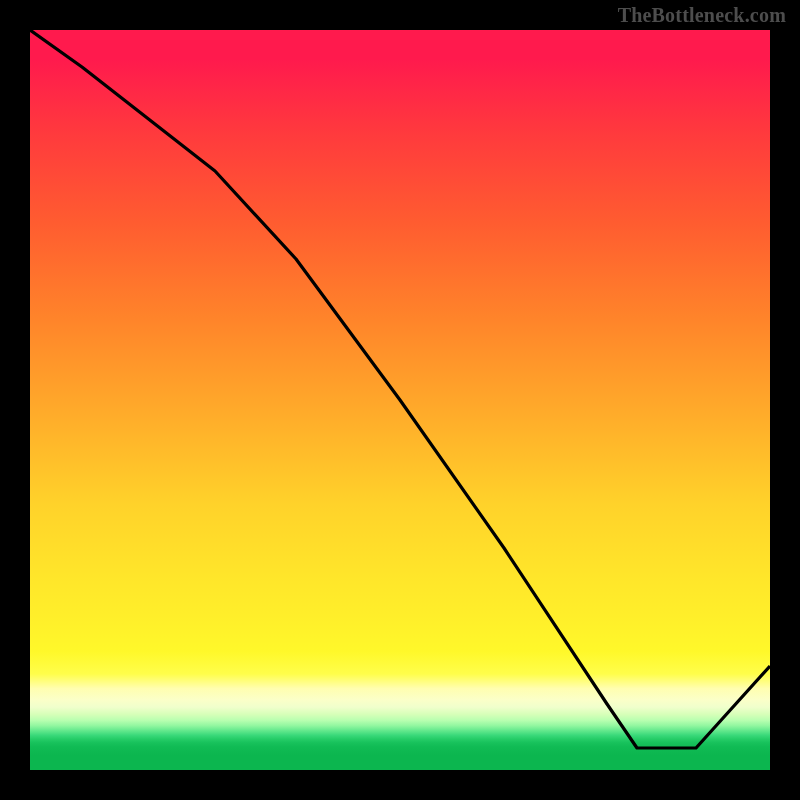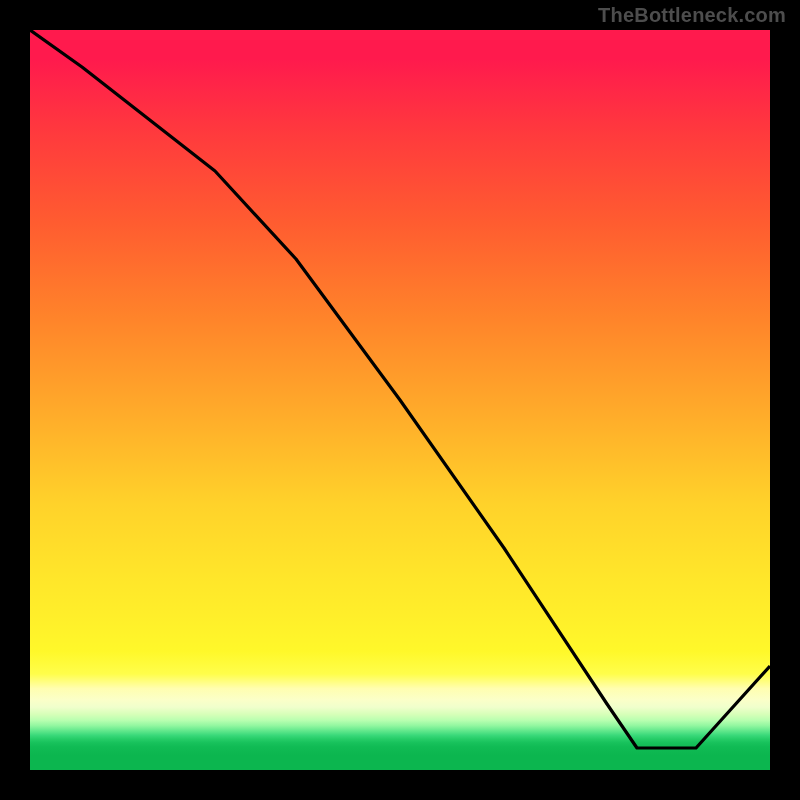--- a/index.html
+++ b/index.html
@@ -19,20 +19,21 @@
   }
   .watermark {
     position: absolute;
     top: 4px;
     right: 14px;
     color: #4d4d4d;
     font-size: 20px;
     font-weight: 600;
     letter-spacing: 0.2px;
     white-space: nowrap;
+    font-family: Liberation Serif, serif;
   }
   .plot-area {
     position: absolute;
     left: 30px;
     top: 30px;
     width: 740px;
     height: 740px;
   }
   .rainbow {
     position: absolute;

